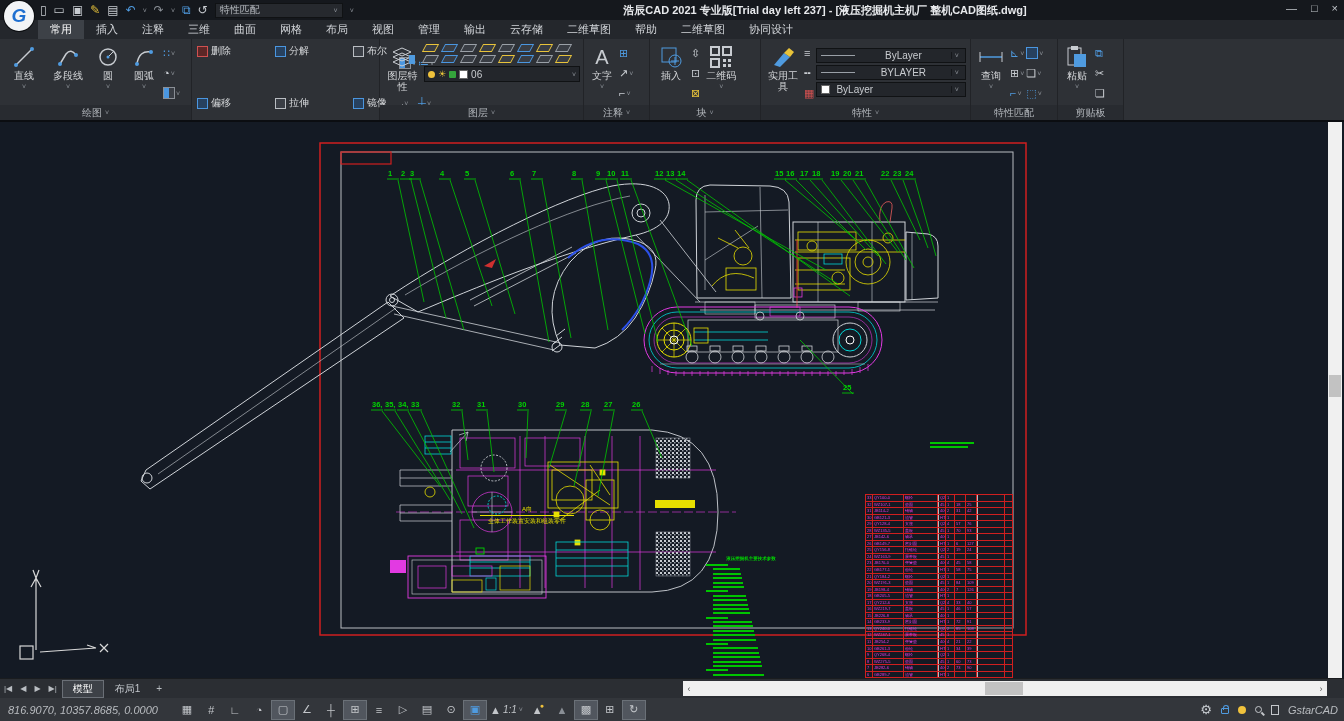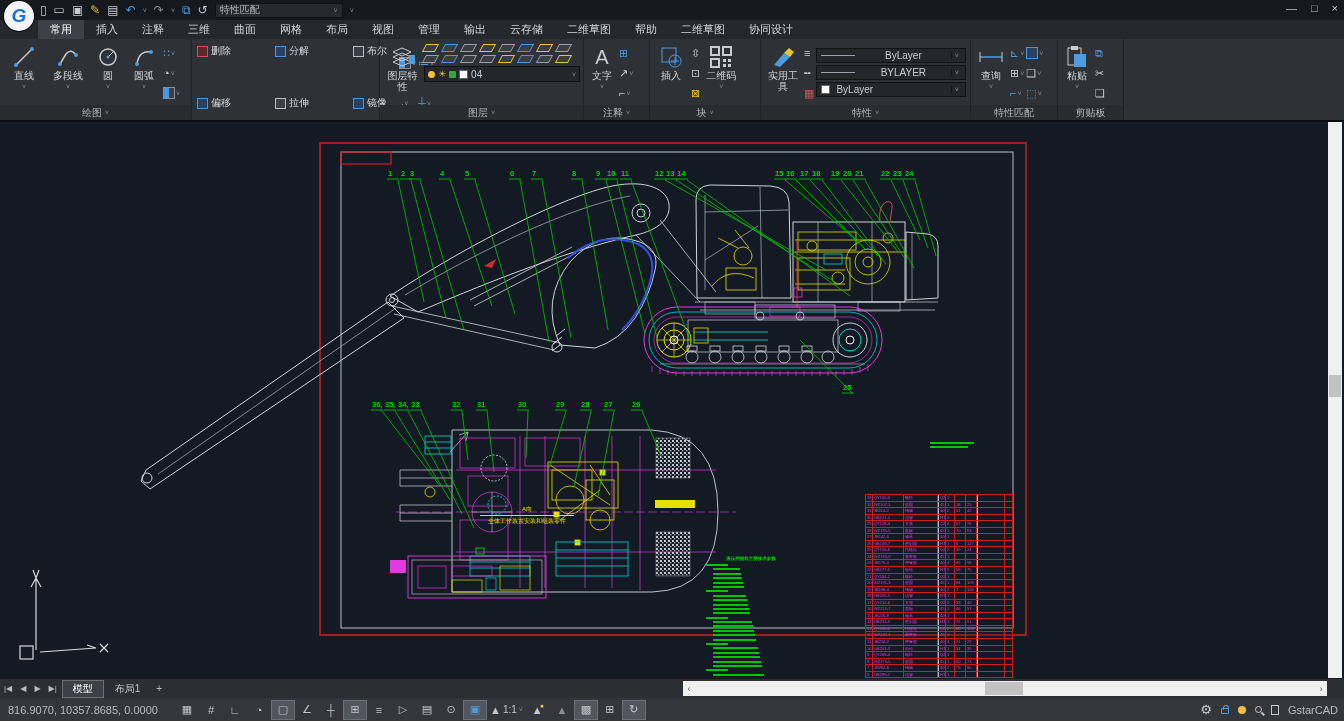--- a/index.html
+++ b/index.html
@@ -96,21 +96,21 @@
   .ltab { color:#c3c7cc; font-size:10px; padding:1px 10px; margin-left:2px; cursor:default; }
   .ltab.act { background:#3d4147; color:#ffffff; outline:1px solid #6a6f76; }
   .addtab { color:#b9bdc2; font-size:10px; padding:0 6px; }
   .hscroll { position:absolute; left:683px; top:2px; width:644px; height:15px; background:#f0f0f0;
              display:flex; align-items:center; }
   .hscroll .arr { width:12px; text-align:center; color:#555; font-size:9px; }
   .hscroll .thumb { position:absolute; left:302px; top:1px; width:38px; height:13px; background:#c2c2c2; }
 
   
   .statusbar { position:absolute; left:0; top:698px; width:100%; height:23px; background:#33363b;
-               display:flex; align-items:center; }
+               display:flex; align-items:center;font-style:italic; }
   .coords { color:#b9bcc0; font-size:11px; padding-left:8px; width:175px; }
   .sic { width:22px; height:18px; margin:0 1px; color:#c3c6ca; font-size:11px; display:flex;
          align-items:center; justify-content:center; cursor:default; }
   .sic.on { background:#51565e; outline:1px solid #6a7077; }
   .sic.blue { color:#4f9be0; background:#51565e; outline:1px solid #6a7077; }
   .scalew { color:#c3c6ca; font-size:10px; display:flex; align-items:center; gap:2px; margin:0 3px; }
   .status-right { position:absolute; right:6px; display:flex; align-items:center; gap:9px; }
   .brand { color:#b9bcc0; font-size:11px; }
   .mini-lock { width:8px; height:6px; border:1px solid #4f9be0; border-radius:1px; position:relative; margin-top:3px; }
   .mini-lock:before { content:""; position:absolute; left:1px; top:-4px; width:4px; height:4px;
@@ -140,20 +140,21 @@
       <span class="qicon" style="color:#8a8f96">↷</span>
         <span class="caret">˅</span>
       <span class="qicon" style="color:#4f9be0">⧉</span>
       <span class="qicon">↺</span>
       <div class="ws-combo">
         <span>特性匹配</span>
         <span class="caret">˅</span>
       </div>
       <span class="caret">˅</span>
     </div>
+    <div class="title-text">浩辰CAD 2021 专业版[Trial day left 237] - [液压挖掘机主机厂 整机CAD图纸.dwg]</div>
     <div class="winbtns">
       <span>—</span>
       <span>□</span>
       <span>×</span>
     </div>
   </div>
 
   <div class="menubar">
       <div class="mtab act">常用</div>
       <div class="mtab">插入</div>
@@ -331,21 +332,21 @@
                 <span class="lyr" style="border-color: rgb(74, 150, 224);"></span>
                 <span class="lyr"></span>
                 <span class="lyr" style="border-color: rgb(232, 195, 58);"></span>
               </div>
             </div>
           <div class="layer-combo">
             <span class="dot" style="background:#f0c23c"></span>
             <span class="glyph y" style="font-size:9px">☀</span>
             <span class="dot" style="background:#35a53c;border-radius:1px"></span>
             <span class="sw"></span>
-            <span class="val">04</span>
+            <span class="val">06</span>
             <span class="caret" style="margin-left:auto">˅</span>
           </div>
         </div>
       </div>
       <div class="panel-label">
           <span>图层</span>
           <span class="caret">˅</span>
         </div>
     </div>
 

